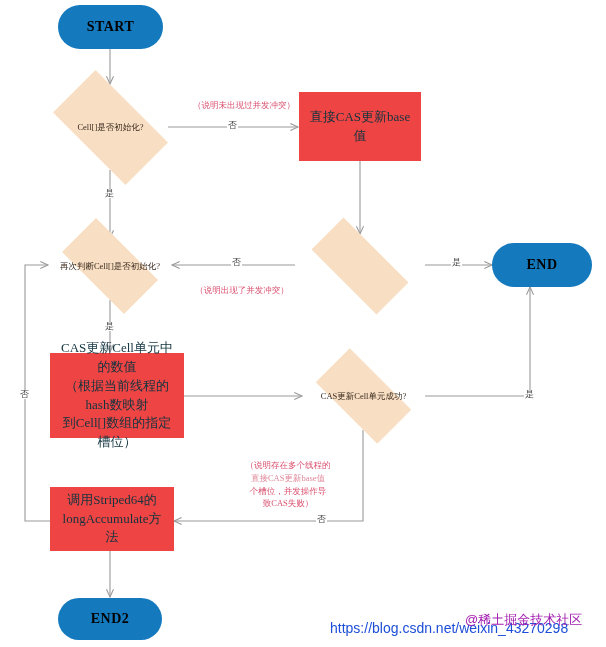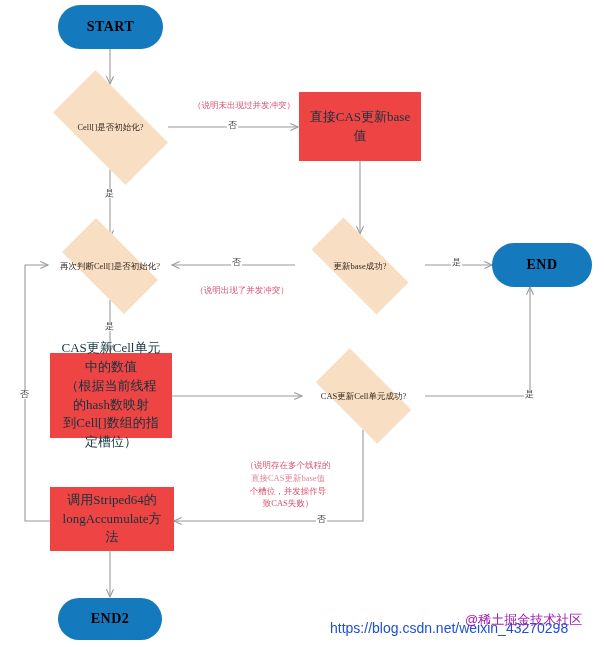--- a/index.html
+++ b/index.html
@@ -105,33 +105,32 @@
     <div class="dshape"></div>
     <div class="dtext">Cell[]是否初始化?</div>
   </div>
 
   <div class="node process" style="left:299px; top:92px; width:122px; height:69px;">
     <span>直接CAS更新base值</span>
   </div>
 
   <div class="decision-wrap" style="left:295px; top:234px; width:130px; height:64px;">
     <div class="dshape"></div>
-    <div class="dtext">更新base成功?</div>
   </div>
 
   <div class="node terminal" style="left:492px; top:243px; width:100px; height:44px;">
     <span>END</span>
   </div>
 
   <div class="decision-wrap" style="left:48px; top:232px; width:124px; height:68px;">
     <div class="dshape"></div>
     <div class="dtext" style="left:8%; width:84%;">再次判断Cell[]是否初始化?</div>
   </div>
 
-  <div class="node process" style="left:50px; top:353px; width:122px; height:85px; flex-direction:column;">
+  <div class="node process" style="left:50px; top:353px; width:134px; height:85px; flex-direction:column;">
     <span>CAS更新Cell单元中的数值</span>
     <span>（根据当前线程的hash数映射</span>
     <span>到Cell[]数组的指定槽位）</span>
   </div>
 
   <div class="decision-wrap" style="left:302px; top:362px; width:123px; height:68px;">
     <div class="dshape"></div>
     <div class="dtext" style="left:7%; width:86%;">CAS更新Cell单元成功?</div>
   </div>
 

